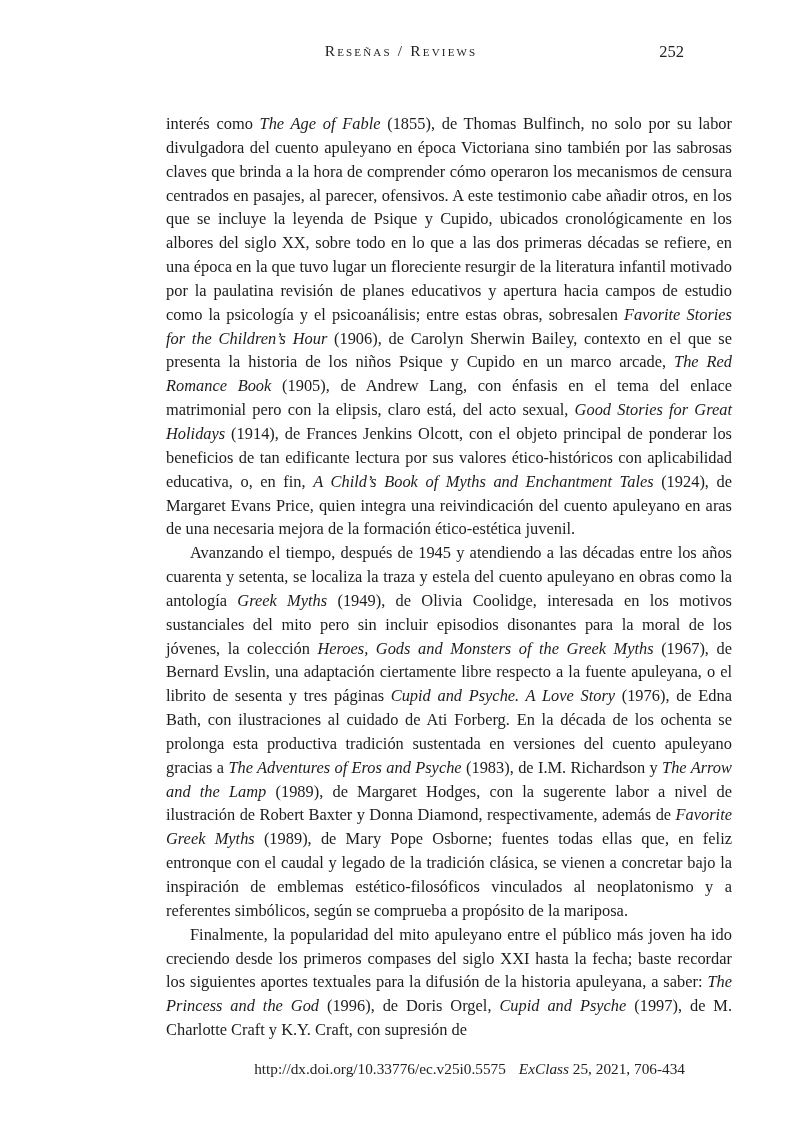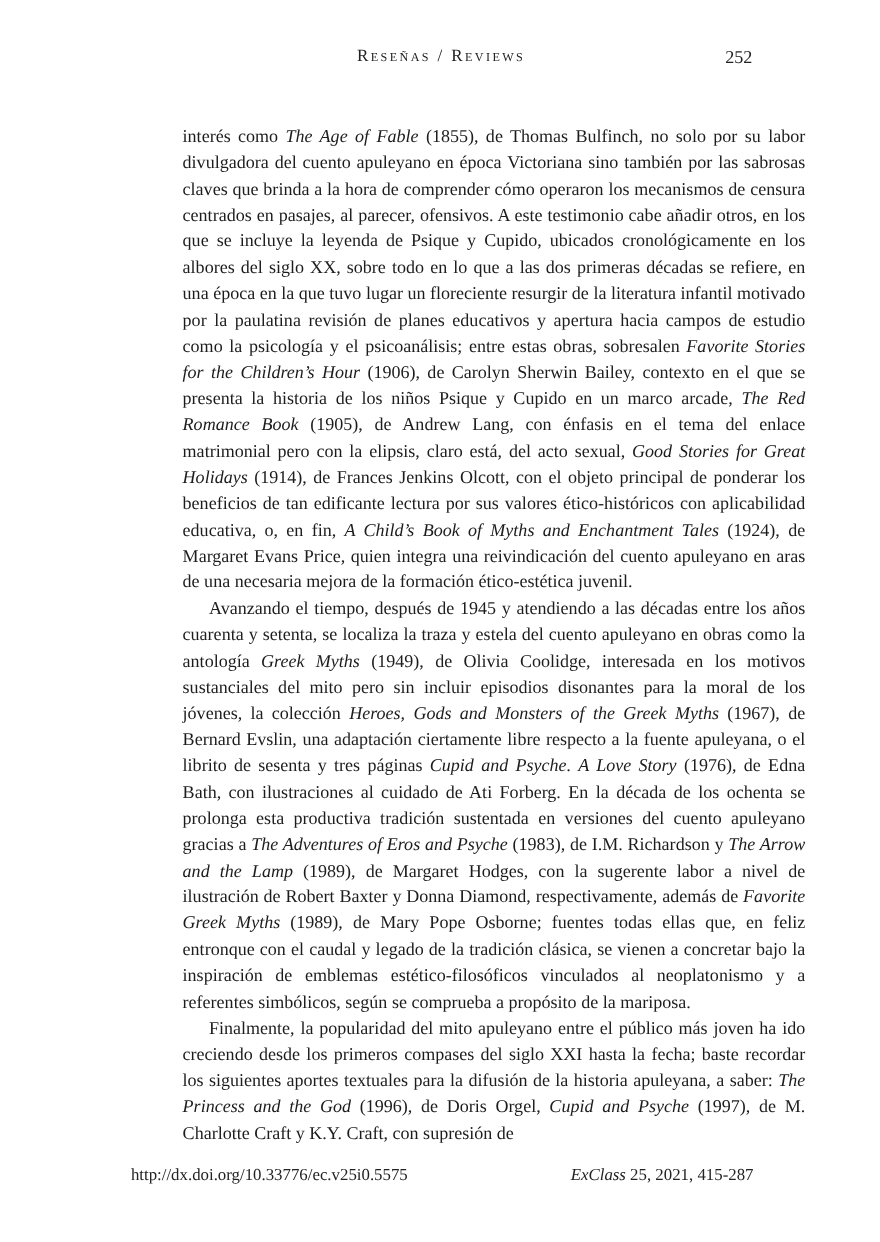--- a/index.html
+++ b/index.html
@@ -50,41 +50,41 @@
   }
   .para { margin: 0; }
   .para.indent { text-indent: 24px; }
   .para em { font-style: italic; }
   .footer {
     position: absolute;
     left: 119px;
     width: 566px;
     top: 1060px;
     display: flex;
-    justify-content: space-between;
+    justify-content: flex-end;
     font-size: 15.3px;
     color: #222;
   }
-  .footer em { font-style: italic; }
+  .footer em { font-style: italic; margin-left: 13px; }
 </style>
 </head>
 <body>
 
 <div class="page">
 
   <div class="running-head">
     <div class="running-title">Reseñas / Reviews</div>
     <div class="page-number">252</div>
   </div>
 
   <div class="body-text">
 
   <p class="para"><span>interés como </span><em>The Age of Fable</em><span> (1855), de Thomas Bulfinch, no solo por su labor divulgadora del cuento apuleyano en época Victoriana sino también por las sabrosas claves que brinda a la hora de comprender cómo operaron los mecanismos de censura centrados en pasajes, al parecer, ofensivos. A este testimonio cabe añadir otros, en los que se incluye la leyenda de Psique y Cupido, ubicados cronológicamente en los albores del siglo XX, sobre todo en lo que a las dos primeras décadas se refiere, en una época en la que tuvo lugar un floreciente resurgir de la literatura infantil motivado por la paulatina revisión de planes educativos y apertura hacia campos de estudio como la psicología y el psicoanálisis; entre estas obras, sobresalen </span><em>Favorite Stories for the Children’s Hour</em><span> (1906), de Carolyn Sherwin Bailey, contexto en el que se presenta la historia de los niños Psique y Cupido en un marco arcade, </span><em>The Red Romance Book</em><span> (1905), de Andrew Lang, con énfasis en el tema del enlace matrimonial pero con la elipsis, claro está, del acto sexual, </span><em>Good Stories for Great Holidays</em><span> (1914), de Frances Jenkins Olcott, con el objeto principal de ponderar los beneficios de tan edificante lectura por sus valores ético-históricos con aplicabilidad educativa, o, en fin, </span><em>A Child’s Book of Myths and Enchantment Tales</em><span> (1924), de Margaret Evans Price, quien integra una reivindicación del cuento apuleyano en aras de una necesaria mejora de la formación ético-estética juvenil.</span></p>
       <p class="para indent"><span>Avanzando el tiempo, después de 1945 y atendiendo a las décadas entre los años cuarenta y setenta, se localiza la traza y estela del cuento apuleyano en obras como la antología </span><em>Greek Myths</em><span> (1949), de Olivia Coolidge, interesada en los motivos sustanciales del mito pero sin incluir episodios disonantes para la moral de los jóvenes, la colección </span><em>Heroes, Gods and Monsters of the Greek Myths</em><span> (1967), de Bernard Evslin, una adaptación ciertamente libre respecto a la fuente apuleyana, o el librito de sesenta y tres páginas </span><em>Cupid and Psyche. A Love Story</em><span> (1976), de Edna Bath, con ilustraciones al cuidado de Ati Forberg. En la década de los ochenta se prolonga esta productiva tradición sustentada en versiones del cuento apuleyano gracias a </span><em>The Adventures of Eros and Psyche</em><span> (1983), de I.M. Richardson y </span><em>The Arrow and the Lamp</em><span> (1989), de Margaret Hodges, con la sugerente labor a nivel de ilustración de Robert Baxter y Donna Diamond, respectivamente, además de </span><em>Favorite Greek Myths</em><span> (1989), de Mary Pope Osborne; fuentes todas ellas que, en feliz entronque con el caudal y legado de la tradición clásica, se vienen a concretar bajo la inspiración de emblemas estético-filosóficos vinculados al neoplatonismo y a referentes simbólicos, según se comprueba a propósito de la mariposa.</span></p>
       <p class="para indent"><span>Finalmente, la popularidad del mito apuleyano entre el público más joven ha ido creciendo desde los primeros compases del siglo XXI hasta la fecha; baste recordar los siguientes aportes textuales para la difusión de la historia apuleyana, a saber: </span><em>The Princess and the God</em><span> (1996), de Doris Orgel, </span><em>Cupid and Psyche</em><span> (1997), de M. Charlotte Craft y K.Y. Craft, con supresión de</span></p>
     </div>
 
   <div class="footer">
     <span>http://dx.doi.org/10.33776/ec.v25i0.5575</span>
-    <span><em>ExClass</em><span> 25, 2021, 415-287</span></span>
+    <span><em>ExClass</em><span> 25, 2021, 706-434</span></span>
   </div>
 
 </div>
 
 </body></html>

